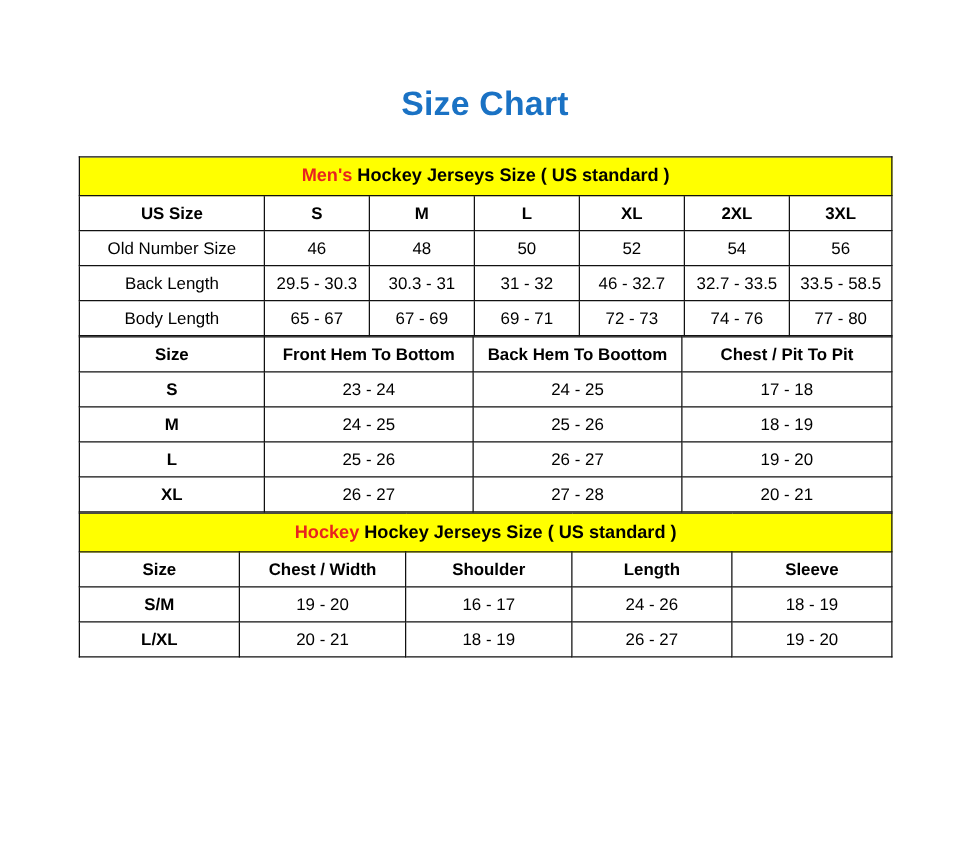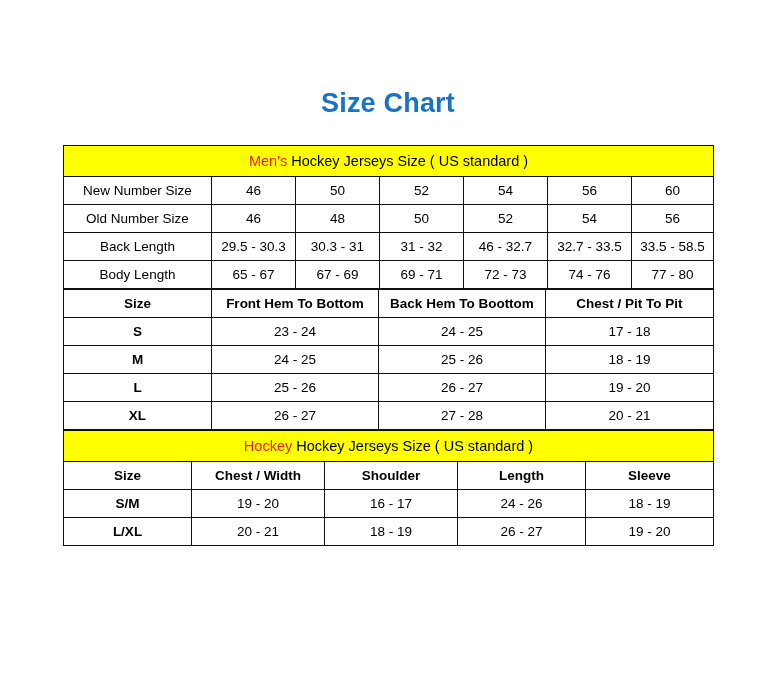--- a/index.html
+++ b/index.html
@@ -17,21 +17,21 @@
     position: relative;
     width: 776px;
     height: 692px;
     box-sizing: border-box;
   }
   .title {
     text-align: center;
     color: #1a72c4;
     font-size: 27px;
     font-weight: bold;
-    padding-top: 88px;
+    padding-top: 68px;
     letter-spacing: 0.2px;
   }
   .tables {
     margin: 0 auto;
     padding-top: 26px;
     width: 650px;
   }
   table {
     border-collapse: collapse;
     width: 650px;
@@ -42,21 +42,21 @@
     font-size: 13.5px;
     color: #000000;
     text-align: center;
     vertical-align: middle;
     padding: 0;
     height: 27px;
     font-weight: normal;
   }
   .section-head td {
     background: #ffff00;
-    font-weight: normal;
+    font-weight: bold;
     height: 30px;
     font-size: 14.5px;
     margin-top: 26px;
   }
   .section-head .accent {
     color: #e8231f;
   }
   .colhead td {
     font-weight: bold;
   }
@@ -83,28 +83,28 @@
         <col style="width:84px">
         <col style="width:84px">
         <col style="width:84px">
         <col style="width:84px">
         <col style="width:82px">
       </colgroup>
       <tbody>
         <tr class="section-head">
           <td colspan="7"><span class="accent">Men's</span><span> Hockey Jerseys Size ( US standard )</span></td>
         </tr>
-        <tr>
-          <td class="rowlabel">New Number Size</td>
-          <td>46</td>
-          <td>50</td>
-          <td>52</td>
-          <td>54</td>
-          <td>56</td>
-          <td>60</td>
+        <tr class="colhead">
+          <td>US Size</td>
+          <td>S</td>
+          <td>M</td>
+          <td>L</td>
+          <td>XL</td>
+          <td>2XL</td>
+          <td>3XL</td>
         </tr>
         <tr>
           <td class="rowlabel">Old Number Size</td>
           <td>46</td>
           <td>48</td>
           <td>50</td>
           <td>52</td>
           <td>54</td>
           <td>56</td>
         </tr>

